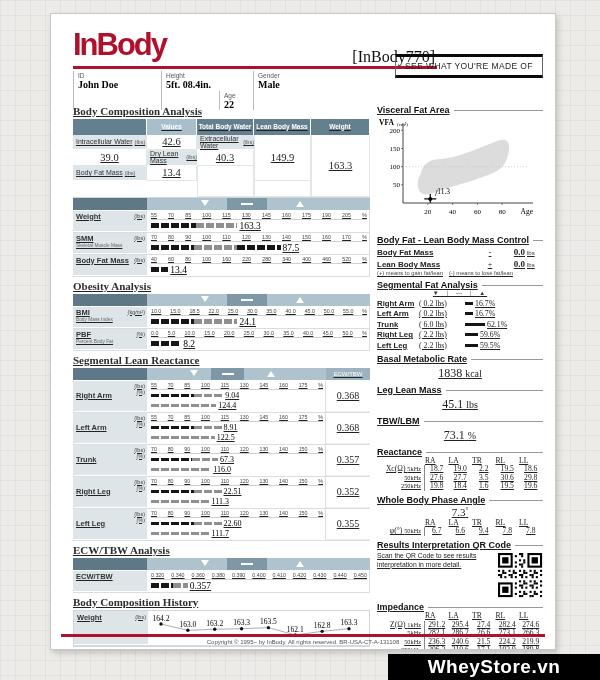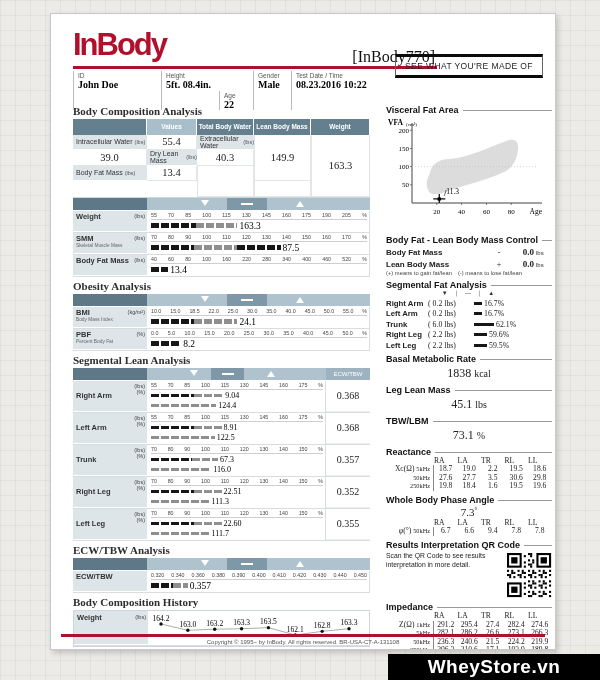--- a/index.html
+++ b/index.html
@@ -20,21 +20,21 @@
     font-family:"Liberation Serif",serif;font-size:16px;color:#111;}
   .redline{position:absolute;left:0;top:42px;width:364px;height:3px;background:#b0102c;}
   .idrow{position:absolute;left:0;top:47px;width:364px;display:flex;}
   .idcell{border-left:1px solid #bbb;padding:1px 0 0 4px;box-sizing:border-box;}
   .idcell .lab{font-size:6.5px;color:#555;}
   .idcell .val{font-family:"Liberation Serif",serif;font-size:10px;color:#000;font-weight:bold;}
   .tagline{position:absolute;right:2px;top:30px;width:146px;text-align:center;
     border:1px solid #666;border-top:3px solid #0a0a0a;border-bottom:3px solid #0a0a0a;
     font-size:8.5px;letter-spacing:.4px;padding:4px 0;color:#222;}
   
-  .cols{display:flex;gap:16px;}
+  .cols{display:flex;gap:7px;text-decoration:underline;}
   .leftcol{width:297px;flex:none;}
   .rightcol{width:166px;flex:none;padding-top:3px;}
   .stitle{font-family:"Liberation Serif",serif;font-weight:bold;font-size:11px;color:#2e2e2e;
     margin:3px 0 2px 0;}
   
   .hbar{display:flex;height:12px;margin-bottom:1px;}
   .hb-label{width:74px;background:#5e7887;flex:none;}
   .hb-area{flex:1;background:#aec3ce;position:relative;}
   .hb-area .down{position:absolute;left:24%;top:2px;width:0;height:0;
     border-left:4px solid transparent;border-right:4px solid transparent;border-top:6px solid #fff;}
@@ -136,40 +136,36 @@
           <div class="val">5ft. 08.4in.</div>
         </div>
         <div class="idcell" style="width: 34px; margin-top: 20px;">
           <div class="lab">Age</div>
           <div class="val">22</div>
         </div>
         <div class="idcell" style="width: 38px;">
           <div class="lab">Gender</div>
           <div class="val">Male</div>
         </div>
-        <div class="idcell" style="width: 146px;">
-          <div class="lab">Test Date / Time</div>
-          <div class="val">08.23.2016  10:22</div>
-        </div>
       </div>
     <div class="tagline">SEE WHAT YOU'RE MADE OF</div>
   </div>
 
   <div class="cols">
     <div class="leftcol">
 
       <div class="stitle">Body Composition Analysis</div>
       <div class="bctable" id="bctable">
           <div class="bc-h"></div>
           <div class="bc-h values">Values</div>
           <div class="bc-h">Total Body Water</div>
           <div class="bc-h">Lean Body Mass</div>
           <div class="bc-h">Weight</div>
           <div class="bc-lab">Intracellular Water<span class="u">(lbs)</span></div>
-          <div class="bc-val">55.4</div>
+          <div class="bc-val">42.6</div>
           <div class="bc-lab">Extracellular Water<span class="u">(lbs)</span></div>
           <div class="bc-val">39.0</div>
           <div class="bc-lab">Dry Lean Mass<span class="u">(lbs)</span></div>
           <div class="bc-val">40.3</div>
           <div class="bc-lab">Body Fat Mass<span class="u">(lbs)</span></div>
           <div class="bc-val">13.4</div>
           <div class="bc-span" style="grid-area: 2 / 4 / span 3;">149.9</div>
           <div class="bc-span" style="grid-area: 2 / 5 / span 4;">163.3</div>
           <div class="bc-span" style="grid-area: 4 / 3 / span 2;"></div>
           <div class="bc-span" style="grid-area: 5 / 4;"></div>
@@ -342,21 +338,21 @@
                 <span class="tick">%</span>
               </div>
               <div class="barline">
                 <span class="seg b" style="width: 14%;"></span>
                 <span class="barval">8.2</span>
               </div>
             </div>
           </div>
         </div>
 
-      <div class="stitle">Segmental Lean Analysis</div>
+      <div class="stitle">Segmental Lean Reactance</div>
       <div class="hbar">
         <span class="hb-label"></span>
         <span class="hb-area">
             <span class="down"></span>
             <span class="mid">
               <i></i>
             </span>
             <span class="up"></span>
           </span>
         <span class="hb-ecw">ECW/TBW</span>

